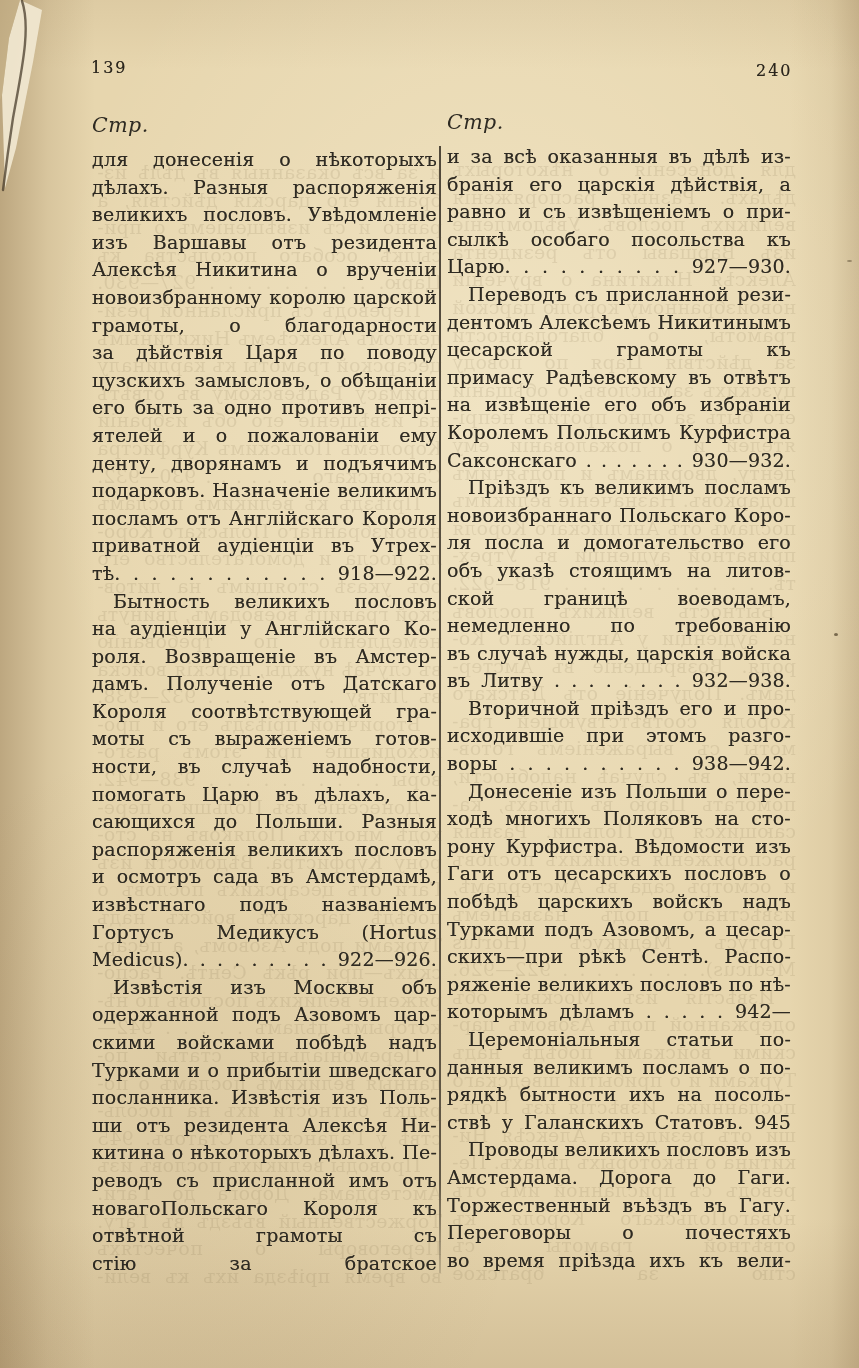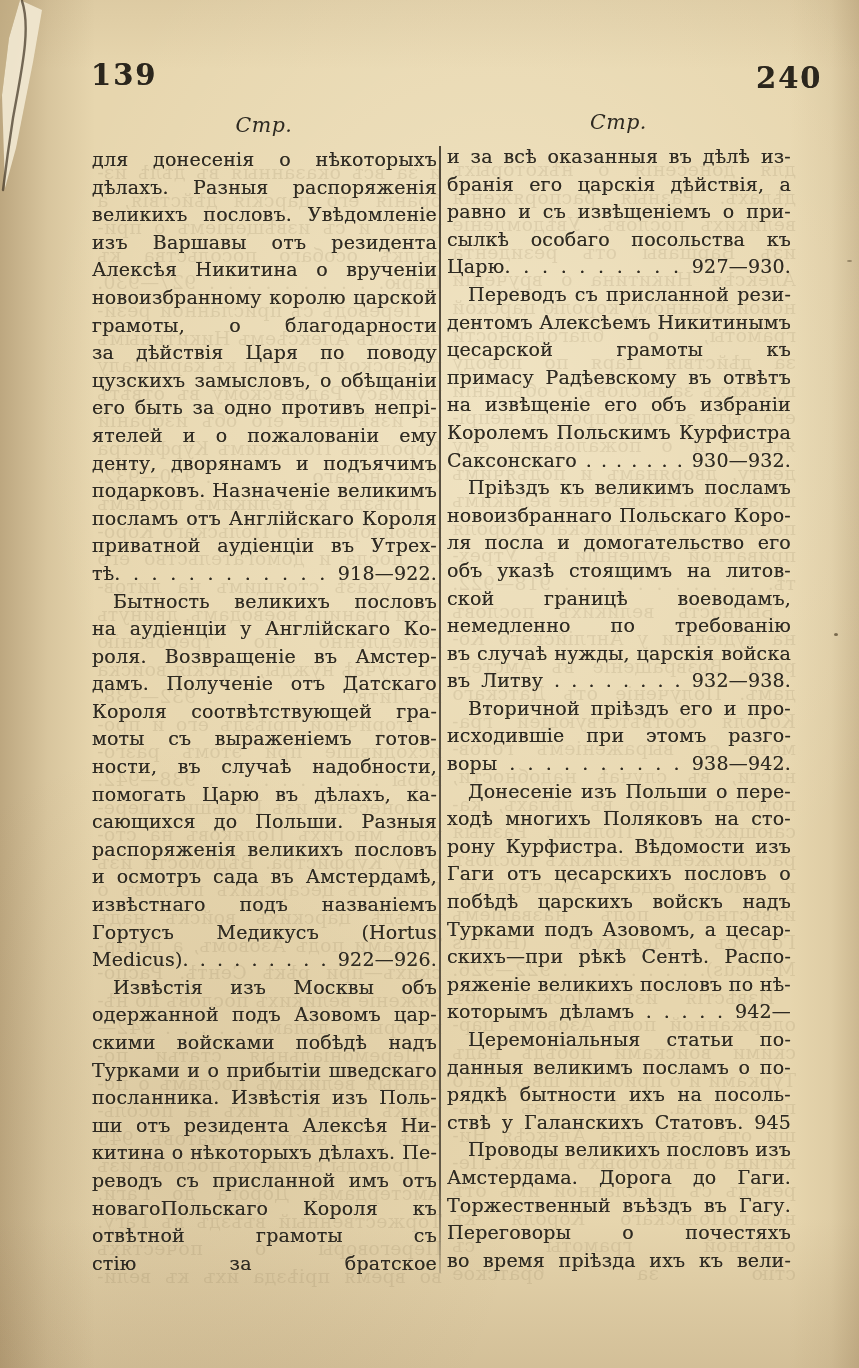--- a/index.html
+++ b/index.html
@@ -14,30 +14,30 @@
     background-image:
       radial-gradient(ellipse 640px 820px at 58% 30%, rgba(255,249,228,.38), transparent 72%),
       radial-gradient(ellipse 500px 600px at 20% 85%, rgba(120,92,55,.10), transparent 70%),
       linear-gradient(90deg, rgba(125,96,58,.40), rgba(125,96,58,.14) 48px, transparent 95px),
       linear-gradient(270deg, rgba(125,96,58,.26), rgba(125,96,58,.08) 28px, transparent 70px),
       linear-gradient(0deg, rgba(130,100,62,.20), transparent 150px),
       linear-gradient(180deg, rgba(135,105,65,.10), transparent 70px);
     color:#2e2a22;
   }
   .pgnum{
-    position:absolute;font-size:29px;font-weight:700;letter-spacing:2px;
+    position:absolute;font-size:16px;font-weight:400;letter-spacing:2px;
     color:#2b261d;text-shadow:0 0 .5px rgba(43,38,29,.55);
   }
   #pgnum-left{left:91px;top:58px;}
   #pgnum-right{left:756px;top:61px;}
   .col{position:absolute;}
   #col-left {left:92px;top:112px;width:345px;}
   #col-right{left:447px;top:109px;width:344px;}
   .col-header{
-    font-style:italic;text-align:center;font-size:20.5px;height:34px;
+    font-style:italic;text-align:left;font-size:20.5px;height:34px;
     line-height:26px;padding-right:1px;letter-spacing:.5px;
   }
   .lines{position:relative;}
   .line{
     height:27.6px;line-height:27.6px;font-size:19px;overflow:hidden;
     text-align:justify;text-align-last:justify;
     letter-spacing:.2px;
     text-shadow:0 0 .5px rgba(46,42,35,.55);
   }
   .line.indent{text-indent:21px;}

